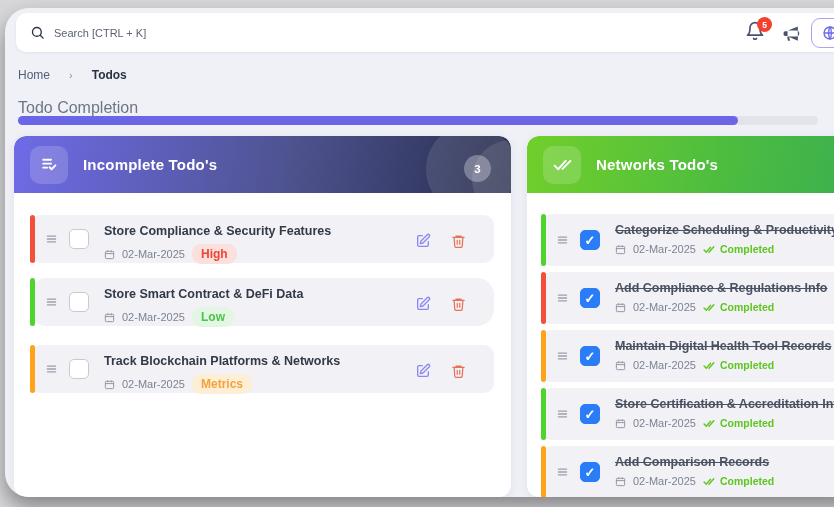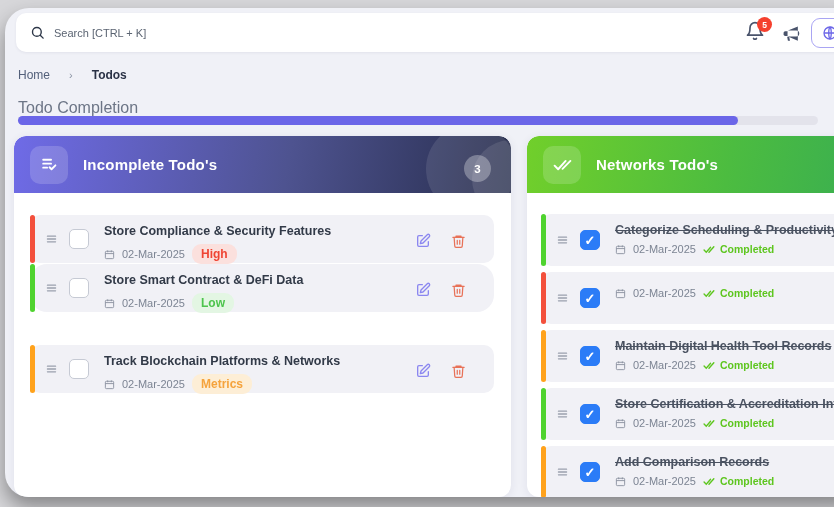--- a/index.html
+++ b/index.html
@@ -91,21 +91,21 @@
   .pill-medium{ background:#fdeed6; color:#f5a33c; }
   .status-done{ display:flex; align-items:center; gap:4px; color:#5ec61f;
     font-size:10.5px; font-weight:bold; }
   .status-done svg{ width:13px; height:11px; }
 
   .edit-btn{ position:absolute; left:385px; top:18px; cursor:pointer; }
   .edit-btn svg{ width:16px; height:16px; color:#8b87f0; }
   .del-btn{ position:absolute; left:421px; top:18px; cursor:pointer; }
   .del-btn svg{ width:15px; height:16px; color:#e87258; }
 
-  .r1{ top:79px; } .r2{ top:128px;border-radius:17px; } .r3{ top:209px; }
+  .r1{ top:79px; } .r2{ top:142px;border-radius:17px; } .r3{ top:209px; }
   .cr1{ top:78px; } .cr2{ top:136px; } .cr3{ top:194px; } .cr4{ top:252px; } .cr5{ top:310px; }
 </style>
 </head>
 <body>
 
 <div class="window">
 
   <div class="searchbar">
     <svg class="mag" viewBox="0 0 24 24" fill="none" stroke="currentColor" stroke-width="2.2" stroke-linecap="round">
         <circle cx="11" cy="11" r="7"></circle>
@@ -287,20 +287,21 @@
 
     <div class="row cr2">
       <div class="accent accent-red"></div>
       <div class="handle">
           <svg viewBox="0 0 16 16" stroke="currentColor" stroke-width="1.6" stroke-linecap="round">
             <path d="M3 4.5h10M3 8h10M3 11.5h10"></path>
           </svg>
         </div>
       <div class="checkbox checked">✓</div>
       <div class="content">
+        <div class="row-title done">Add Compliance &amp; Regulations Info</div>
         <div class="meta">
           <svg class="cal" viewBox="0 0 24 24" fill="none" stroke="currentColor" stroke-width="2">
               <rect x="3" y="5" width="18" height="16" rx="2"></rect>
               <path d="M8 3v4M16 3v4M3 10h18"></path>
             </svg>
           <span class="date">02-Mar-2025</span>
           <span class="status-done">
               <svg viewBox="0 0 24 20" fill="none" stroke="currentColor" stroke-width="2.6" stroke-linecap="round">
                 <path d="M2 11l4 4 8-9"></path>
                 <path d="M11 15l9-10"></path>

